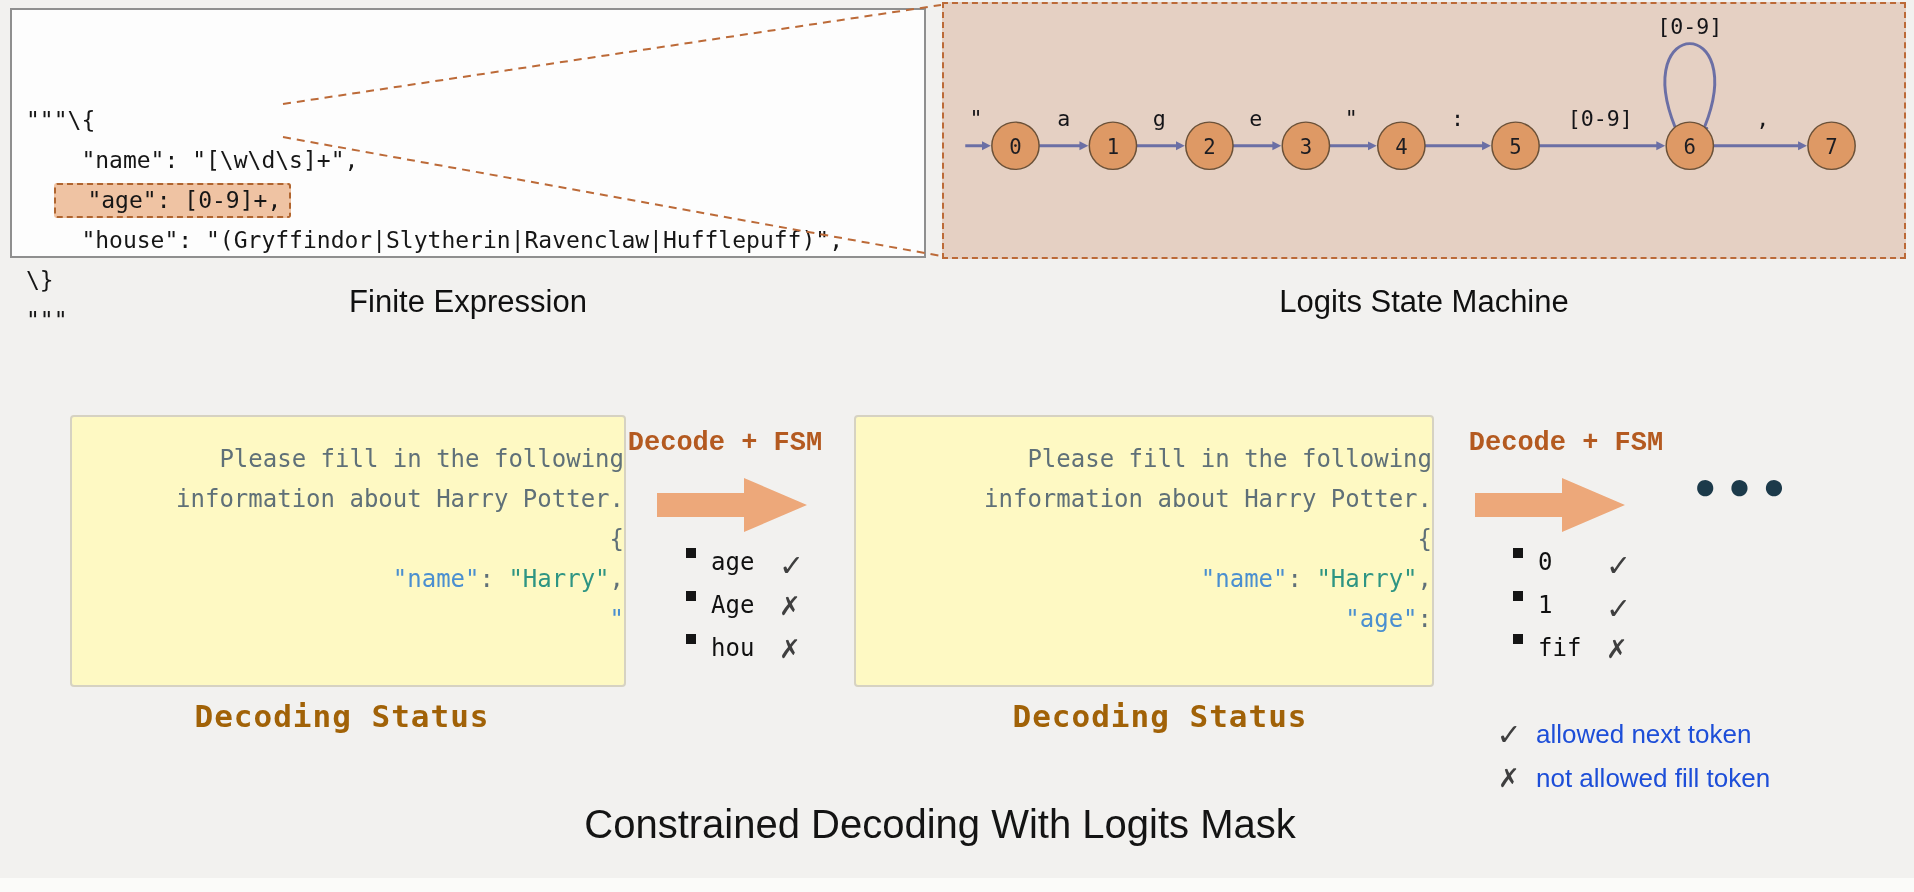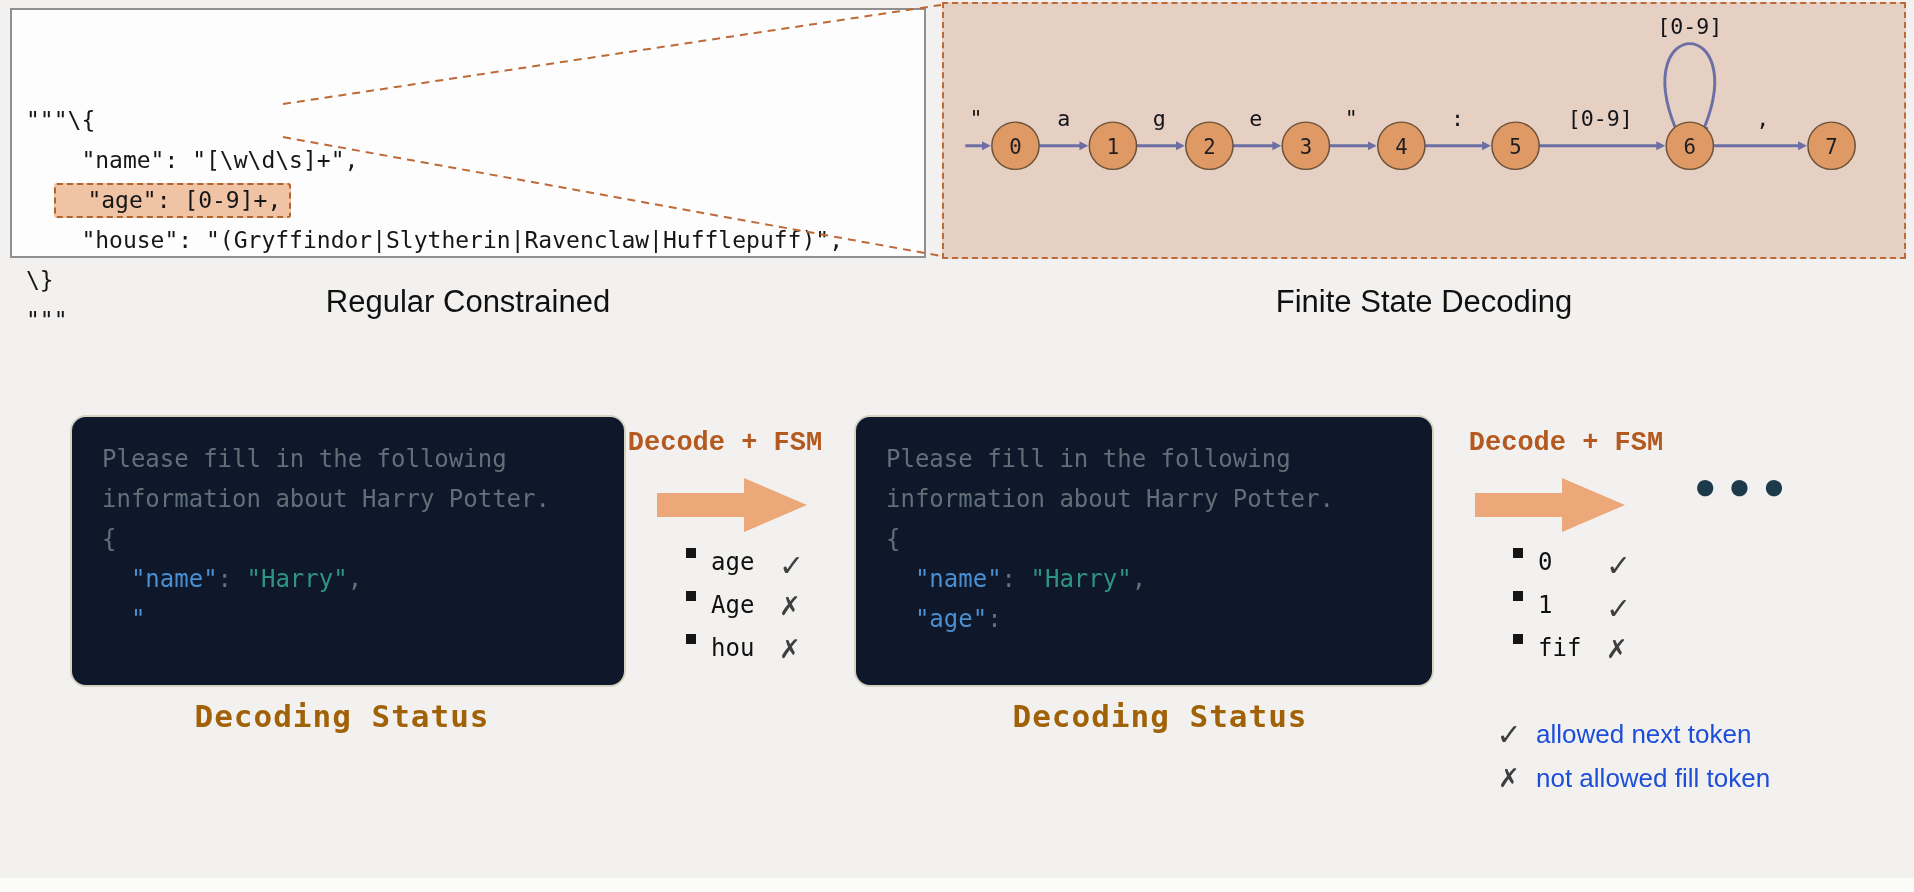--- a/index.html
+++ b/index.html
@@ -32,24 +32,25 @@
   
   .fsm-panel{
     position:absolute; left:942px; top:2px; width:964px; height:257px;
     box-sizing:border-box; background:#e5d0c3; border:2px dashed #bc6a38;
   }
   
   .overlay-svg{position:absolute; left:0; top:0; pointer-events:none;}
   
   .prompt-box{
     position:absolute; box-sizing:border-box;
-    background:#0f172a; border:2px solid #d6d2c2; border-radius:16px;
+    background:#fef9c3; border:2px solid #d6d2c2; border-radius:4px;
     padding:22px 0 0 30px;
     font-family:"DejaVu Sans Mono",monospace; font-size:24px; line-height:40px;
     white-space:pre;
+    text-align:right;
   }
   #prompt-box-1{left:70px; top:415px; width:556px; height:272px;}
   #prompt-box-2{left:854px; top:415px; width:580px; height:272px;}
   .c-gray{color:#5f7078;}
   .c-blue{color:#4a8fd0;}
   .c-green{color:#2e9583;}
   
   .decode-label{
     position:absolute; top:428px; width:300px; text-align:center;
     font-family:Liberation Mono, monospace; font-weight:bold;
@@ -104,21 +105,21 @@
   .bottom-strip{position:absolute; left:0; bottom:0; width:100%; height:14px; background:#fbfbf9;}
 </style>
 </head>
 <body>
 
 <div class="canvas">
 
   <div class="code-panel">
     <div><div class="code-line"><span>"""\{</span></div><div class="code-line"><span>    "name": "[\w\d\s]+",</span></div><div class="code-line"><span>  </span><span class="regex-highlight">  "age": [0-9]+,</span></div><div class="code-line"><span>    "house": "(Gryffindor|Slytherin|Ravenclaw|Hufflepuff)",</span></div><div class="code-line"><span>\}</span></div><div class="code-line"><span>"""</span></div></div>
   </div>
-  <div class="caption" id="cap-regex">Regular Constrained</div>
+  <div class="caption" id="cap-regex">Finite Expression</div>
 
   <div class="fsm-panel">
     <svg width="960" height="253" viewBox="0 0 964 257">
       <defs>
         <marker id="ah" markerWidth="10" markerHeight="10" refX="1" refY="4.5" orient="auto" markerUnits="userSpaceOnUse">
           <path d="M0,0 L9,4.5 L0,9 Z" fill="#6b6fa5"></path>
         </marker>
       </defs>
       <g stroke="#6b6fa5" stroke-width="3" fill="none">
         <line x1="16" y1="144" x2="34" y2="144" marker-end="url(#ah)"></line>
@@ -157,21 +158,21 @@
         <text x="213" y="124">g</text>
         <text x="311" y="124">e</text>
         <text x="408" y="124">"</text>
         <text x="516" y="124">:</text>
         <text x="661" y="124">[0-9]</text>
         <text x="826" y="124">,</text>
         <text x="752" y="30">[0-9]</text>
       </g>
     </svg>
   </div>
-  <div class="caption" id="cap-fsm">Finite State Decoding</div>
+  <div class="caption" id="cap-fsm">Logits State Machine</div>
 
   <svg class="overlay-svg" width="1914" height="892">
     <line x1="283" y1="104" x2="941" y2="5" stroke="#bc6a38" stroke-width="2" stroke-dasharray="8 6"></line>
     <line x1="283" y1="137" x2="941" y2="256" stroke="#bc6a38" stroke-width="2" stroke-dasharray="8 6"></line>
   </svg>
 
   <div class="prompt-box" id="prompt-box-1"><div class="code-line"><span class="c-gray">Please fill in the following</span></div><div class="code-line"><span class="c-gray">information about Harry Potter.</span></div><div class="code-line"><span class="c-gray">{</span></div><div class="code-line"><span class="c-gray">  </span><span class="c-blue">"name"</span><span class="c-gray">: </span><span class="c-green">"Harry"</span><span class="c-gray">,</span></div><div class="code-line"><span class="c-gray">  </span><span class="c-blue">"</span></div></div>
   <div class="decode-label" id="decode-1">Decode + FSM</div>
   <div class="flow-arrow" id="arrow-1"></div>
   <div class="token-list" id="token-list-1">
@@ -220,15 +221,16 @@
     <div class="legend-row">
       <span class="legend-mark chk">✓</span>
       <span class="legend-text">allowed next token</span>
     </div>
     <div class="legend-row">
       <span class="legend-mark crs">✗</span>
       <span class="legend-text">not allowed fill token</span>
     </div>
   </div>
 
+  <div class="main-title">Constrained Decoding With Logits Mask</div>
 
   <div class="bottom-strip"></div>
 </div>
 
 </body></html>

